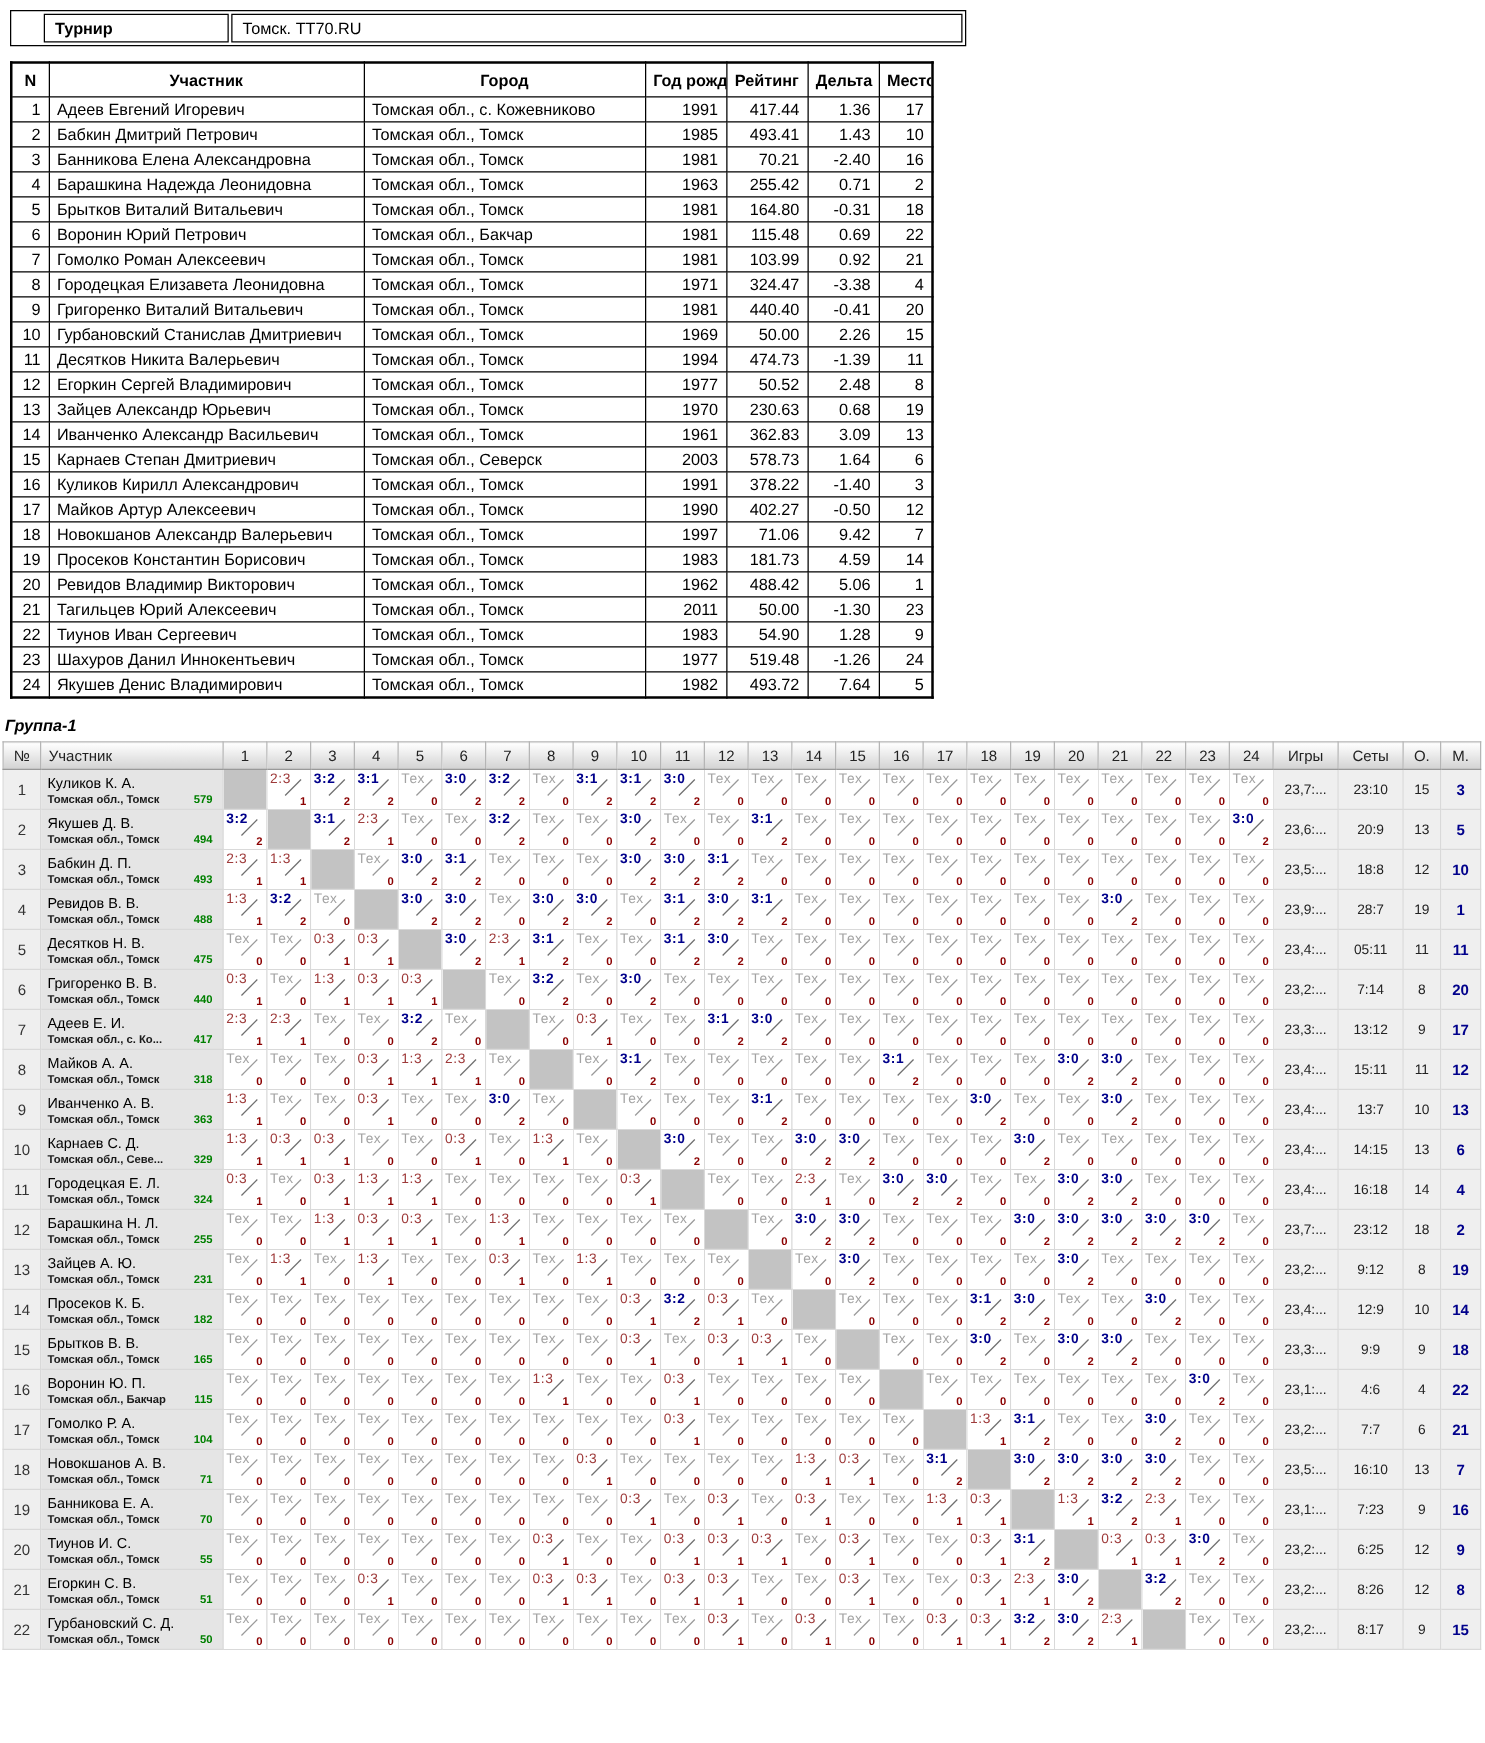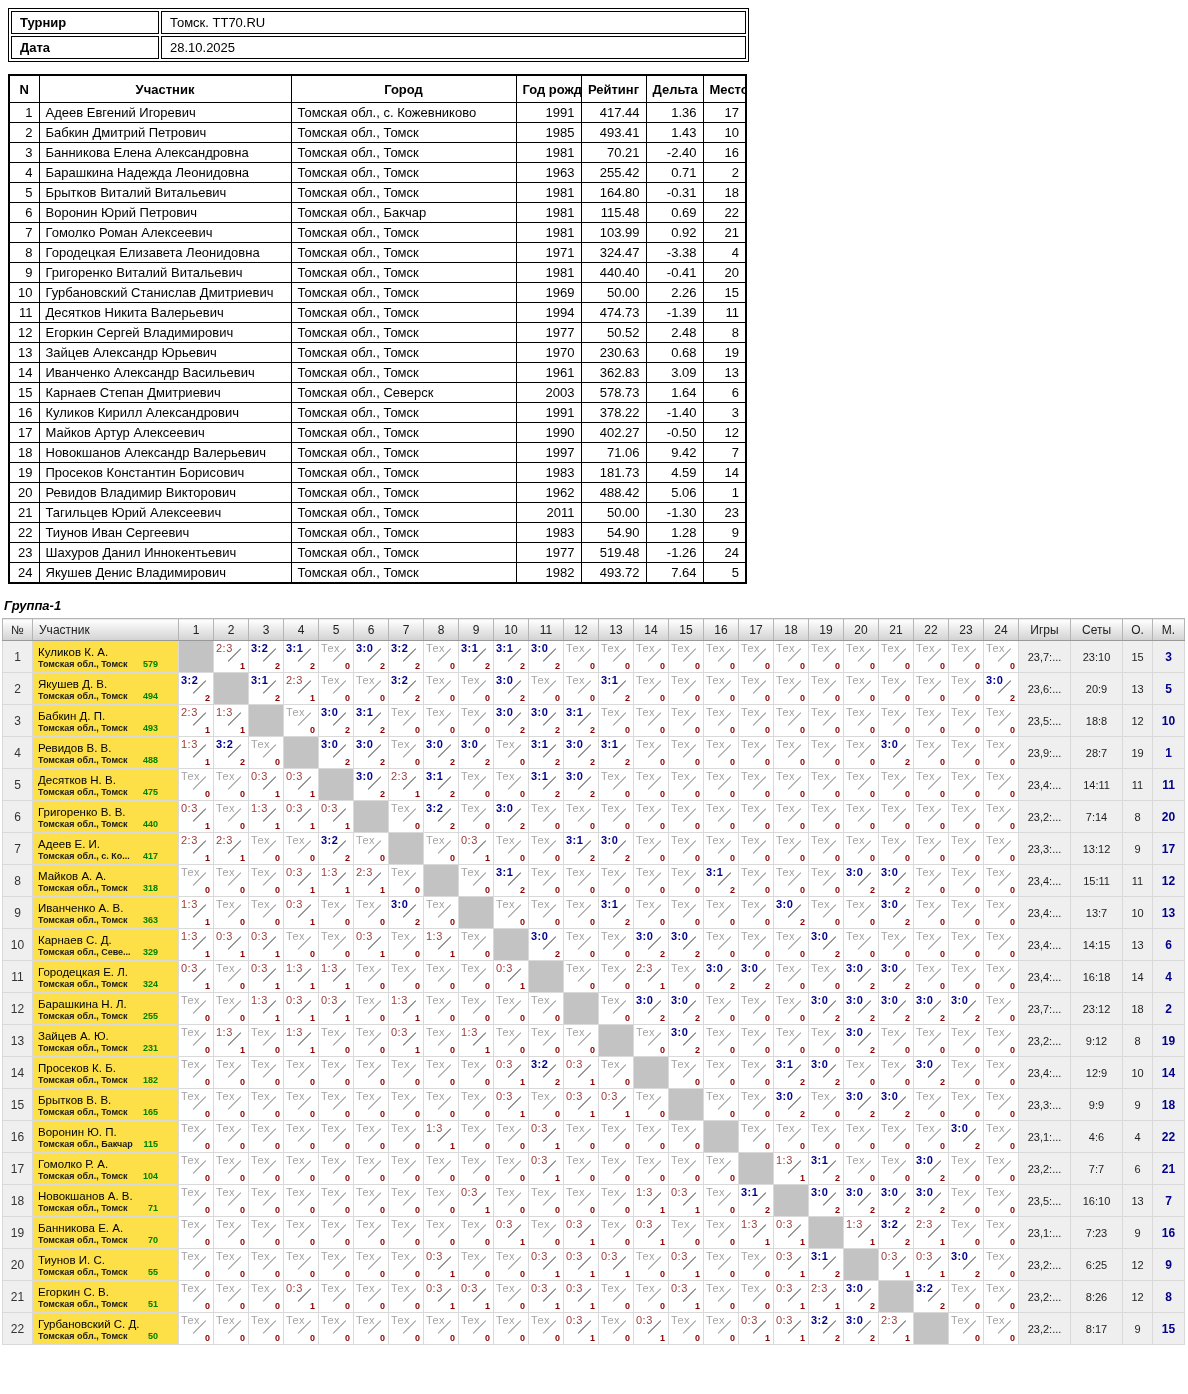--- a/index.html
+++ b/index.html
@@ -1,32 +1,32 @@
 <!DOCTYPE html>
 <html><head>
 <meta charset="utf-8">
 <style>
   html,body{margin:0;padding:0;background:#fff;color:#000;font-family:"Liberation Sans",sans-serif;}
   body{width:1188px;min-height:1394px;}
   .top{margin:8px 0 0 8px;}
-  table.kv{border-collapse:separate;border-spacing:2px;border:1px solid #000;width:737px;table-layout:fixed;}
+  table.kv{border-collapse:separate;border-spacing:2px;border:1px solid #000;width:737px;table-layout:fixed;padding-left:24px;}
   table.kv td{border:1px solid #000;padding:2px 8px;font-size:13px;height:17px;vertical-align:middle;white-space:nowrap;overflow:hidden;}
   td.kv-label{font-weight:bold;}
   table.plist{border-collapse:collapse;border:2px solid #000;margin-top:12px;width:737px;table-layout:fixed;}
   .plist th,.plist td{border:1px solid #000;font-size:13px;padding:2px 6px;height:15px;white-space:nowrap;overflow:hidden;}
   .plist th{font-weight:bold;text-align:center;height:22px;}
   .plist td.c-num,.plist td.c-year,.plist td.c-rating,.plist td.c-delta,.plist td.c-place{text-align:right;}
   .group-title{font-weight:bold;font-size:13px;margin:14px 0 5px 4px;font-style:italic;}
   table.grid{border-collapse:collapse;table-layout:fixed;margin-left:2px;border:1px solid #999;}
   .grid th{background:linear-gradient(#ffffff,#d2d2d2);border:1px solid #b5b5b5;border-bottom:1px solid #999;
            font-weight:normal;font-size:12px;color:#222;height:21px;padding:0;white-space:nowrap;overflow:hidden;}
   .grid th.gh-name{text-align:left;padding-left:6px;}
   .grid td{border:1px solid #d9d9d9;padding:0;height:30px;overflow:hidden;vertical-align:middle;}
   td.gnum{background:#efefef;text-align:center;font-size:12px;color:#333;}
-  td.gname{background:#fde047;padding:1px 20px 0 5px;}
+  td.gname{background:#e5e5e5;padding:1px 8px 0 5px;}
   .pname{font-size:11.5px;line-height:14px;white-space:nowrap;}
   .psub{display:flex;justify-content:space-between;font-size:9px;line-height:11px;font-weight:bold;white-space:nowrap;}
   .region{color:#1a1a1a;}
   .prating{color:#008000;margin-left:3px;}
   td.rcell{position:relative;background:#fff;}
   td.diag{background:#c3c3c3;}
   .sc{position:absolute;left:2px;top:1px;font-size:11px;letter-spacing:.5px;white-space:nowrap;}
   .sc.win{color:#00008b;font-weight:bold;}
   .sc.loss{color:#9e3a3a;}
   .sc.tech{color:#a3a3a3;}
@@ -42,24 +42,20 @@
 <div class="top">
   <table class="kv">
     <colgroup>
         <col style="width:148px">
         <col style="width:585px">
       </colgroup>
     <tbody>
         <tr>
           <td class="kv-label">Турнир</td>
           <td class="kv-value">Томск. TT70.RU</td>
-        </tr>
-        <tr>
-          <td class="kv-label">Дата</td>
-          <td class="kv-value">28.10.2025</td>
         </tr>
       </tbody>
   </table>
 
   <table class="plist">
     <colgroup>
       <col style="width:30px">
         <col style="width:252px">
         <col style="width:225px">
       <col style="width:65px">
@@ -1008,21 +1004,21 @@
           <span class="sc tech">Тех</span>
           <span class="slash"></span>
           <span class="pt">0</span>
         </td>
         <td class="rcell techc">
           <span class="sc tech">Тех</span>
           <span class="slash"></span>
           <span class="pt">0</span>
         </td>
         <td class="gstat">23,4:...</td>
-        <td class="gstat">14:11</td>
+        <td class="gstat">05:11</td>
         <td class="gstat">11</td>
         <td class="gplace">11</td>
       </tr>
       <tr>
         <td class="gnum">6</td>
         <td class="gname">
           <div class="pname">Григоренко В. В.</div>
           <div class="psub">
             <span class="region">Томская обл., Томск</span>
             <span class="prating">440</span>

